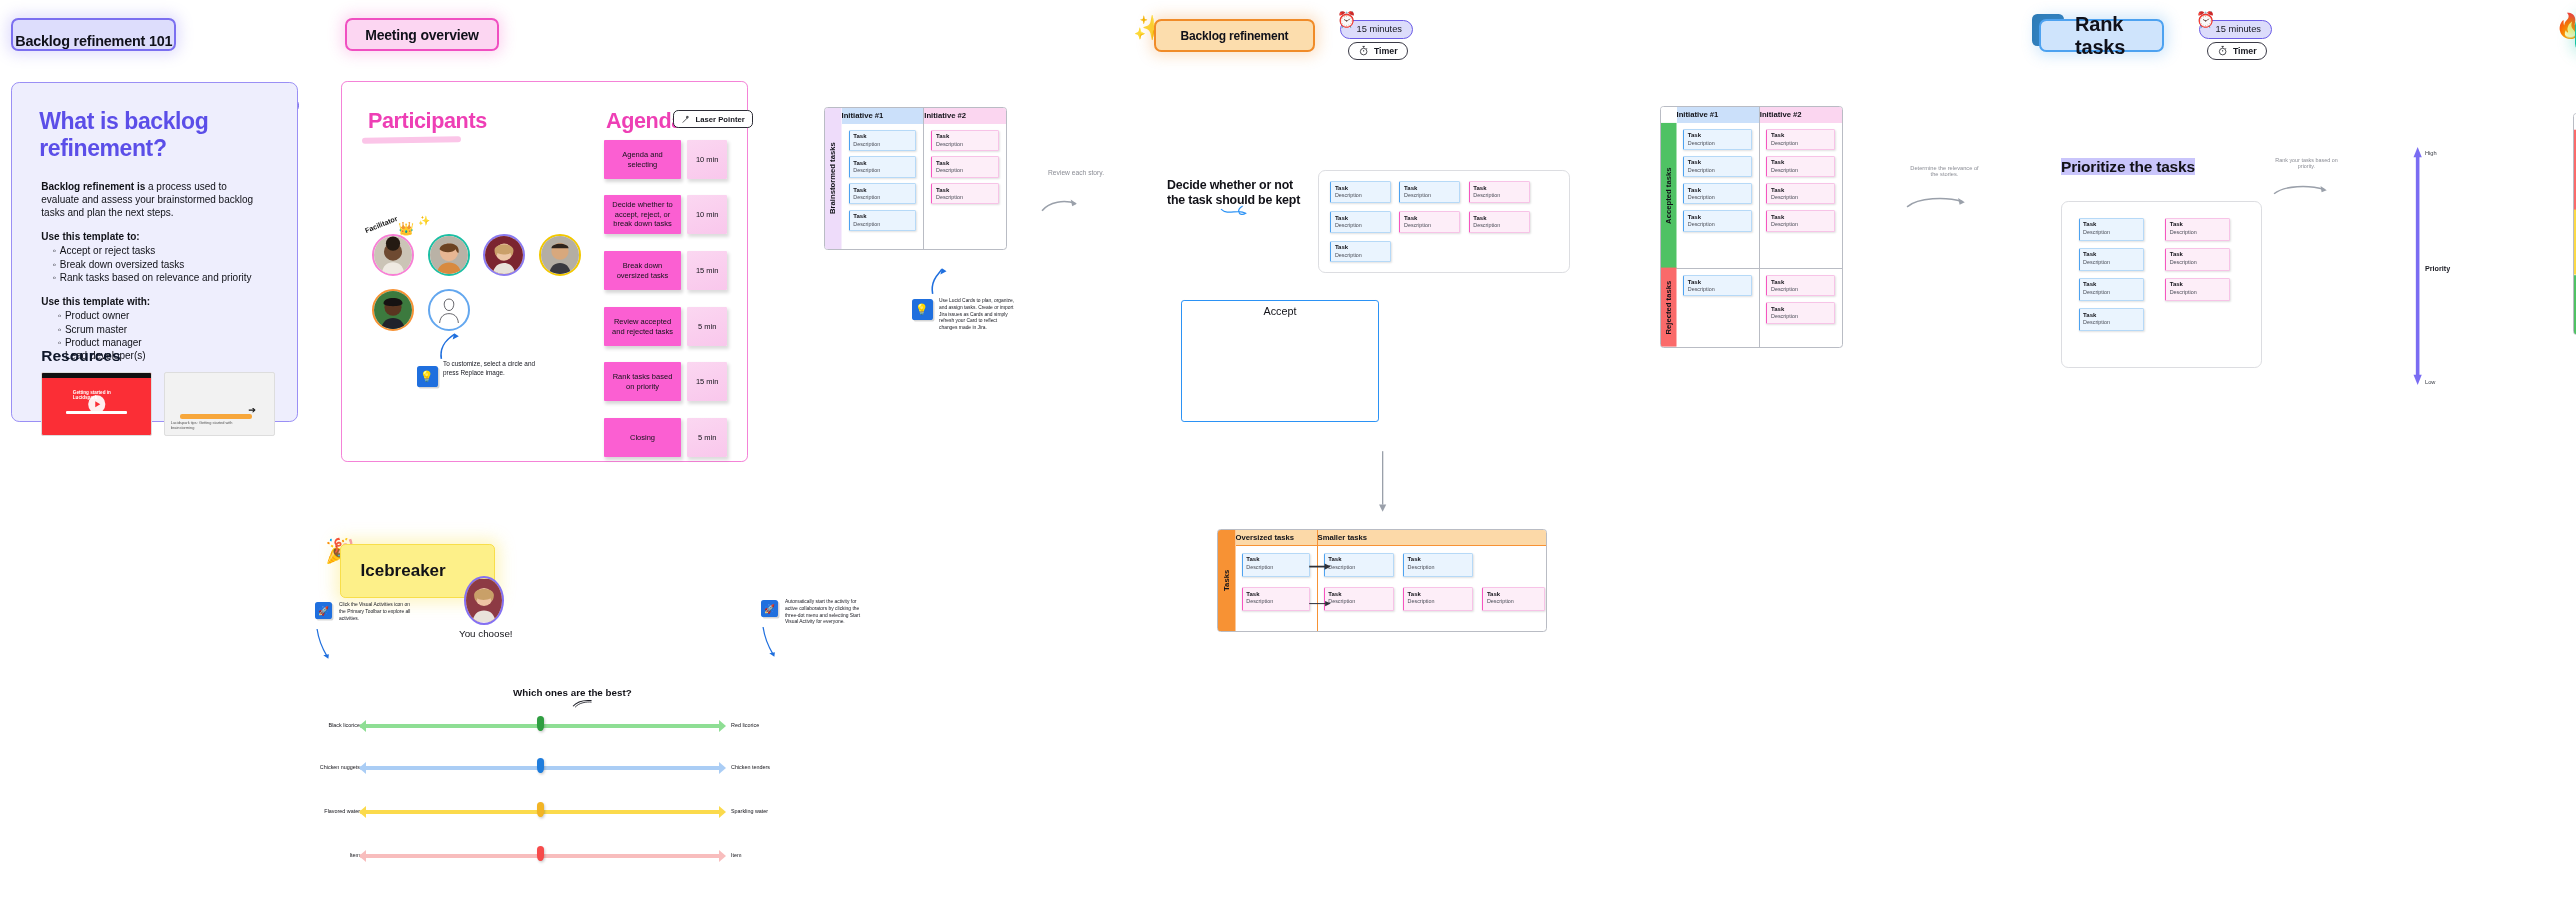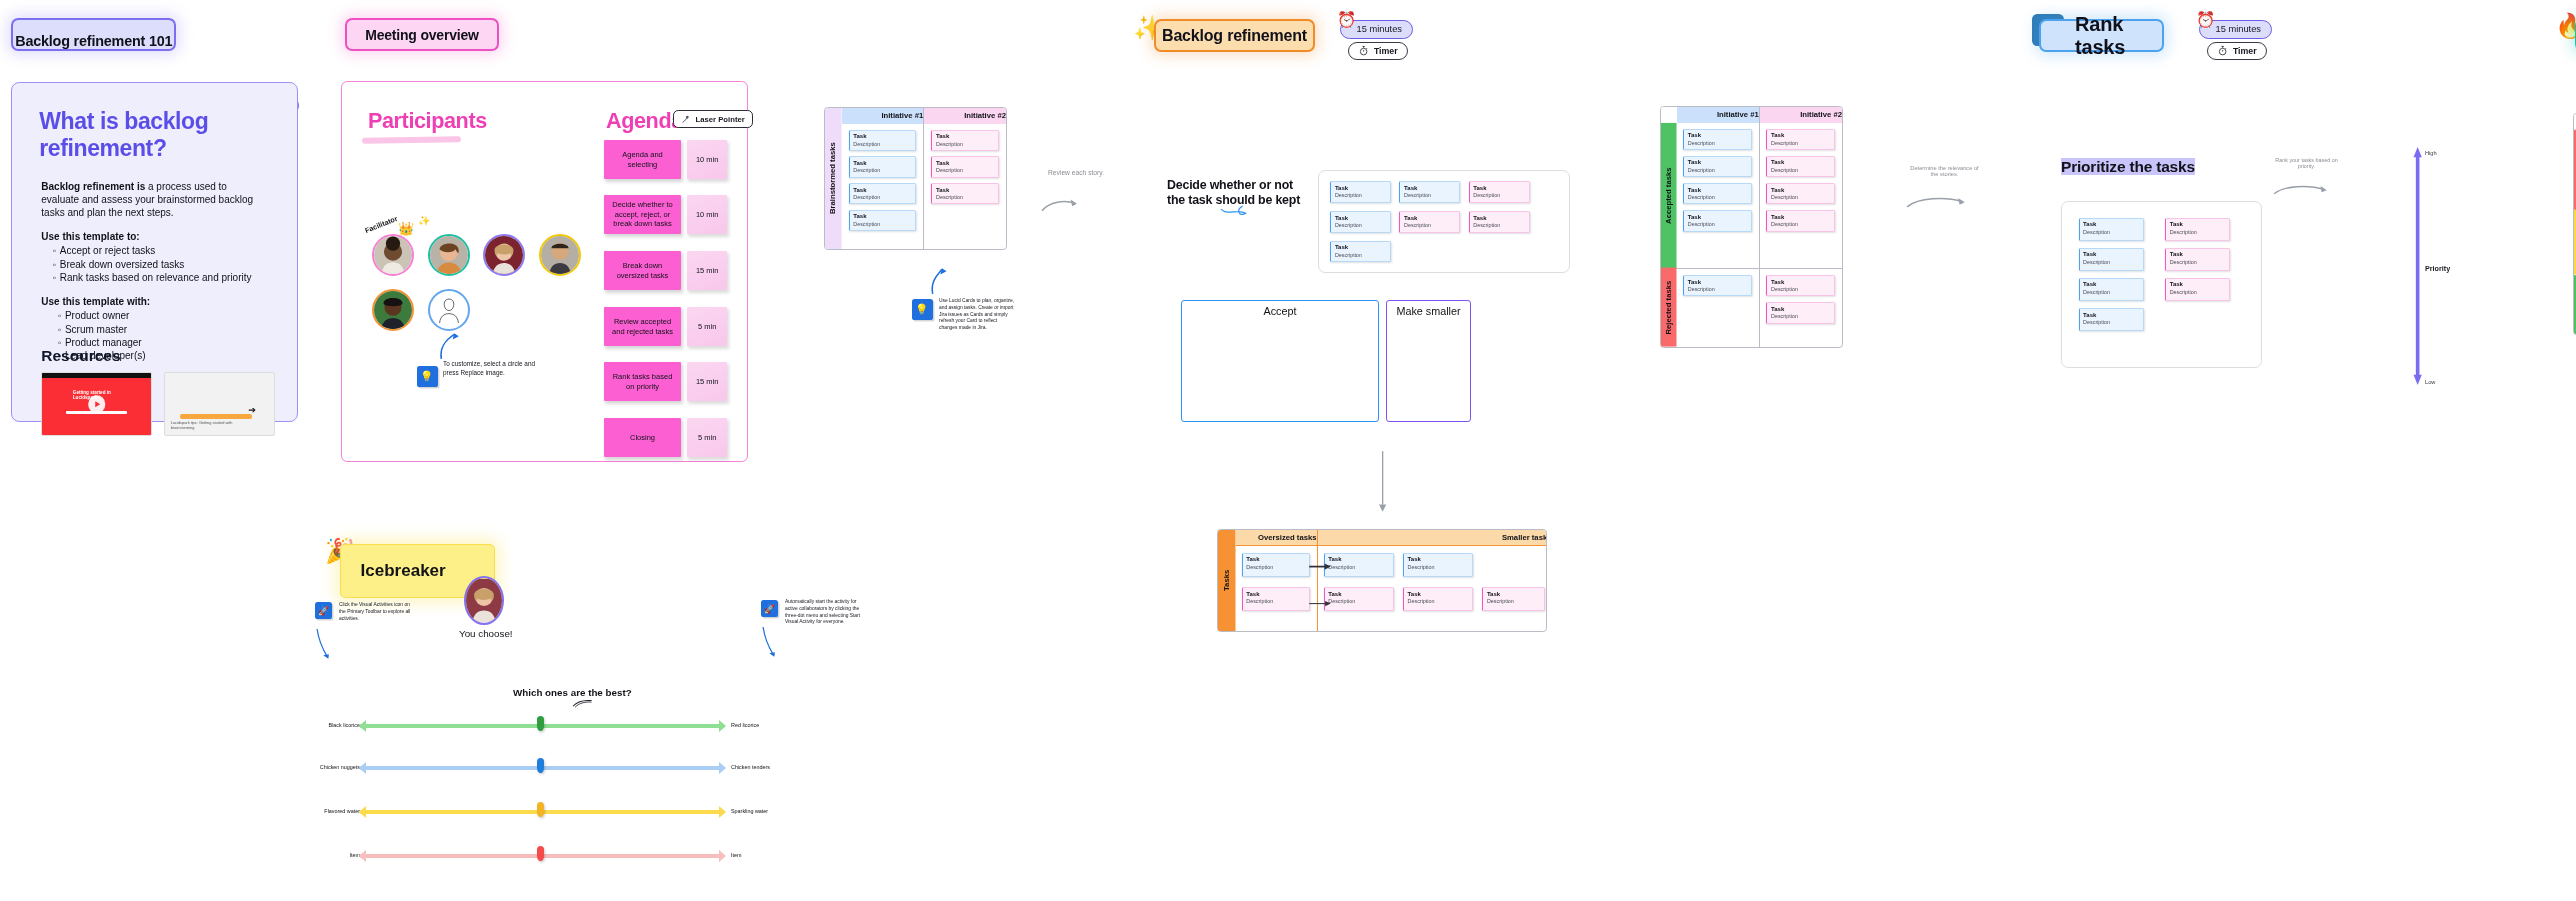--- a/index.html
+++ b/index.html
@@ -128,21 +128,21 @@
   .agenda-time {
     width:40px; background:linear-gradient(160deg,#fbd7f1,#f9c7ec); border-radius:1px;
     display:flex; align-items:center; justify-content:center;
     font-size:7.5px; color:#121218; box-shadow:1.5px 2.1px 3.6px rgba(0,0,0,.14);
   }
 
   
   .board { position:absolute; border:0.8px solid #b9bcc4; border-radius:3.6px; background:#fff; overflow:hidden; }
   .board-head { display:flex; }
   .board-head .hcell {
-    font-size:7.7px; font-weight:bold; color:#111218; text-align:right; padding:3.1px 0;
+    font-size:7.7px; font-weight:bold; color:#111218; text-align:left; padding:3.1px 0;
     border-right:0.7px solid #b9bcc4;
   }
   .board-head .hcell:last-child { border-right:none; }
   .hcell.blue { background:#cbe0fa; }
   .hcell.pink { background:#fbd6f0; }
   .hcell.orange { background:#fcd9a8; }
   .row-label {
     writing-mode:vertical-rl; transform:rotate(180deg);
     display:flex; align-items:center; justify-content:center;
     font-size:7.7px; font-weight:bold; color:#111218; text-align:center; line-height:1.1;
@@ -212,21 +212,21 @@
 
   <div class="banner lilac" style="left:11.3px; top:18px; width:165px; height:33px; font-size:14.4px;align-items:flex-end;">
     <span>Backlog refinement 101</span>
   </div>
 
   <div class="banner pink" style="left:345px; top:18px; width:154px; height:33px; font-size:14px;">
     <span>Meeting overview</span>
   </div>
 
   <div class="abs" style="left:1133px; top:14.4px; font-size:24px;">✨</div>
-  <div class="banner orange" style="left:1154px; top:19px; width:161px; height:33px; font-size:16px;">
+  <div class="banner orange" style="left:1154px; top:19px; width:161px; height:33px; font-size:12px;">
     <span>Backlog refinement</span>
   </div>
 
   <div class="abs" style="left:2032px; top:14.4px; width:32px; height:32px; background:#2d7ab5; border-radius:5.2px; display:flex; align-items:center; justify-content:center; color:#fff; font-size:19.6px; line-height:1;">⬆</div>
   <div class="banner blue" style="left:2039px; top:19px; width:125px; height:33px; font-size:20px; padding-left:34px;">
     <span>Rank tasks</span>
   </div>
 
   <div class="abs" style="left:2555px; top:12.4px; font-size:24px;">🔥</div>
   <div class="banner teal" style="left:2575px; top:18px; width:191px; height:33px; font-size:14px;">
@@ -500,23 +500,20 @@
         </div>
       <div class="task-card tblue" style="width:61px; height:21.6px;">
           <div class="t">Task</div>
           <div class="d">Description</div>
         </div>
     </div>
   </div>
 
   <div class="bucket b-accept" style="left:1181px; top:300px; width:198px; height:122px;">
     <div class="lbl">Accept</div>
-  </div>
-  <div class="bucket b-small" style="left:1386px; top:300px; width:85px; height:122px;">
-    <div class="lbl">Make smaller</div>
   </div>
 
   <svg class="arrow-svg" style="left:1377px; top:451px; width:11.3px; height:62px;" viewBox="0 0 22 120">
     <path d="M11 0v104" stroke="#9aa0aa" stroke-width="2.6" fill="none"></path>
     <path d="M11 118l-7-14h14z" fill="#9aa0aa"></path>
   </svg>
 
   <div class="board" style="left:1217px; top:529px; width:330px; height:103px;">
     <div style="display:flex; height:100%;">
       <div class="row-label rl-orange" style="width:17.5px;">Tasks</div>

